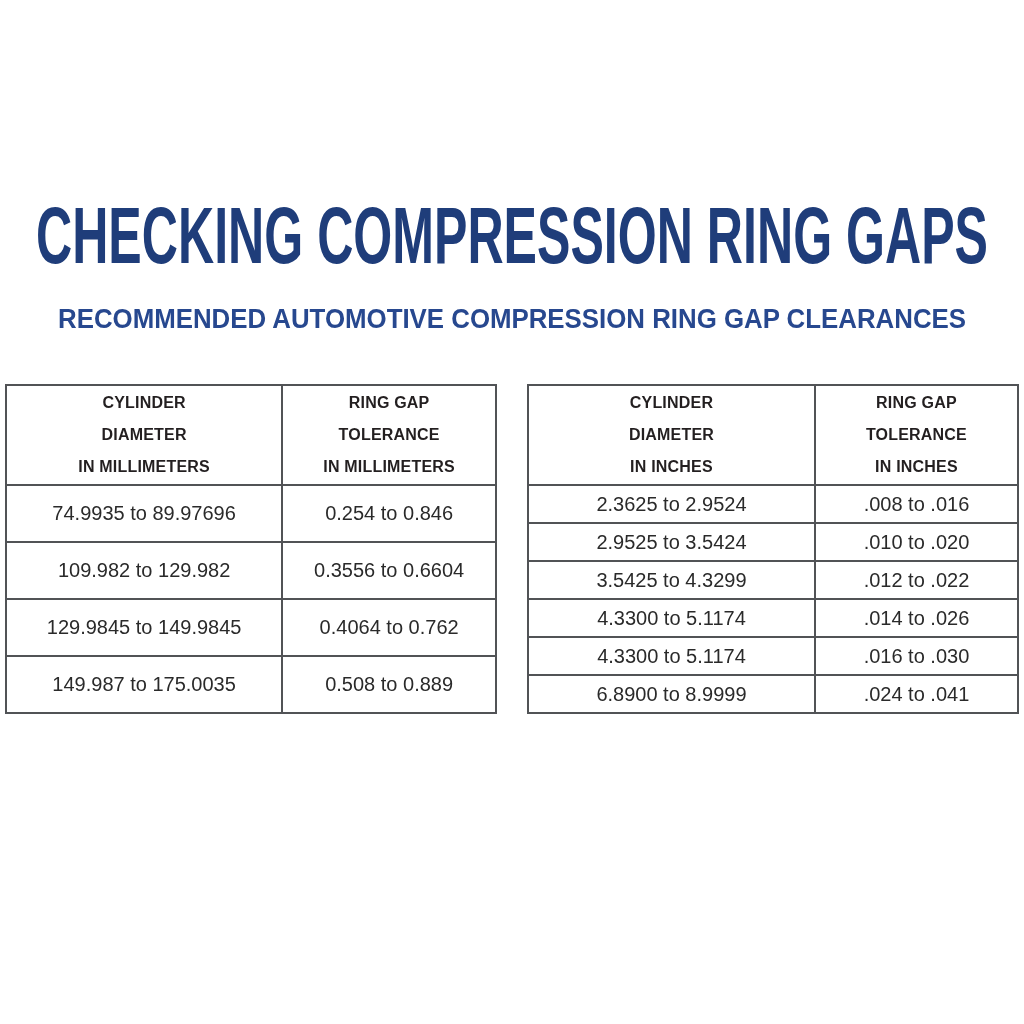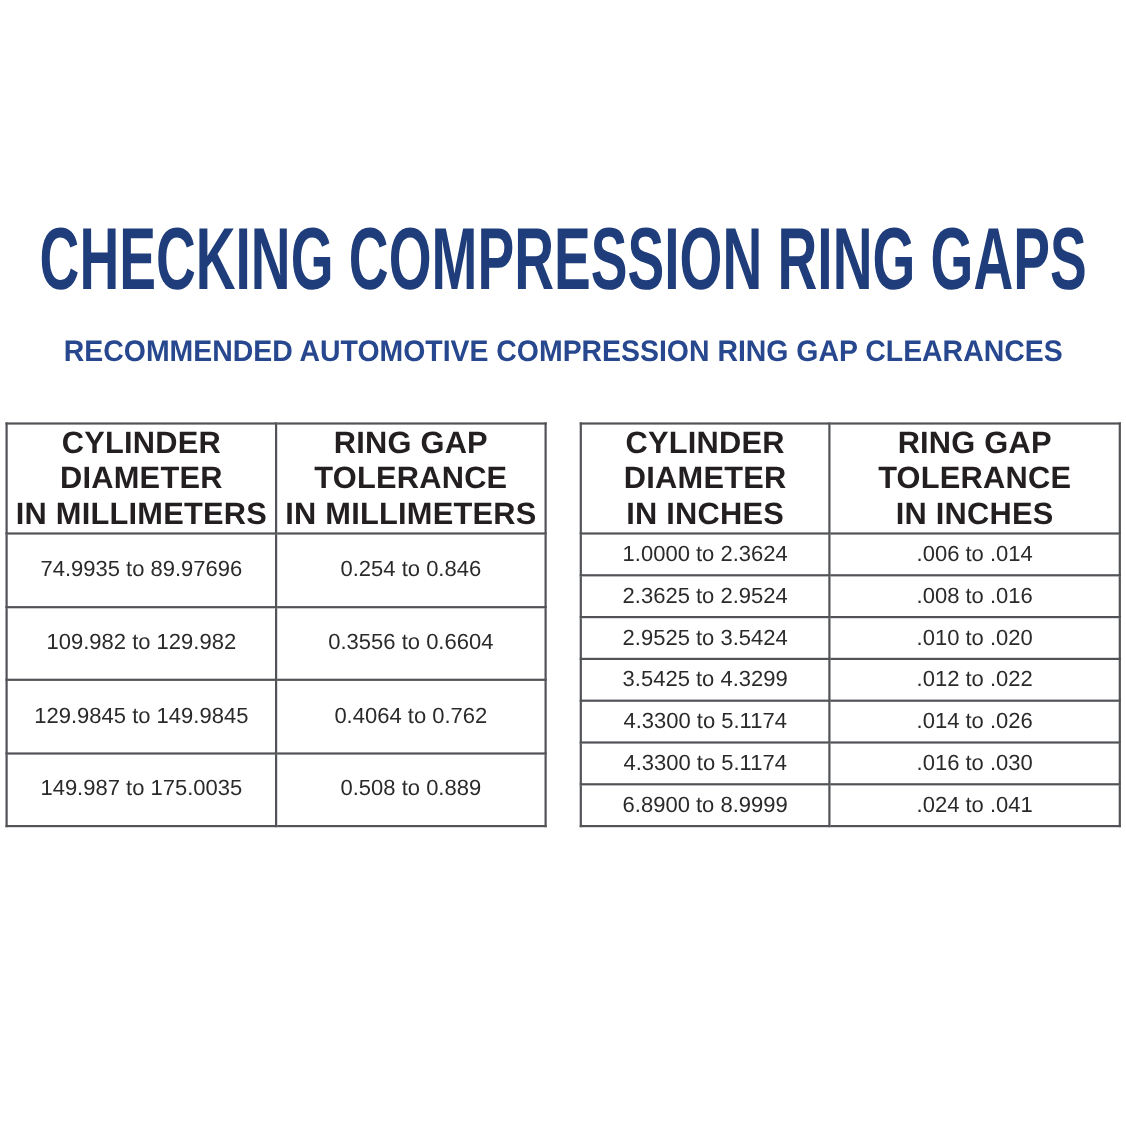--- a/index.html
+++ b/index.html
@@ -44,21 +44,21 @@
   }
   table.spec-table th,
   table.spec-table td{
     border:2px solid var(--border-gray);
     text-align:center;
     vertical-align:middle;
     padding:0;
   }
   table.spec-table th{
     height:98px;
-    font-size:28px;
+    font-size:16px;
     font-weight:bold;
     line-height:32px;
     color:var(--text-dark);
     letter-spacing:0.2px;
   }
   table.spec-table td{
     height:36px;
     font-size:20px;
     font-weight:normal;
     color:var(--cell-text);
@@ -122,24 +122,20 @@
             </th>
             <th>
               <div>RING GAP</div>
               <div>TOLERANCE</div>
               <div>IN INCHES</div>
             </th>
           </tr>
         </thead>
         <tbody>
           <tr>
-            <td>1.0000 to 2.3624</td>
-            <td>.006 to .014</td>
-          </tr>
-          <tr>
             <td>2.3625 to 2.9524</td>
             <td>.008 to .016</td>
           </tr>
           <tr>
             <td>2.9525 to 3.5424</td>
             <td>.010 to .020</td>
           </tr>
           <tr>
             <td>3.5425 to 4.3299</td>
             <td>.012 to .022</td>

